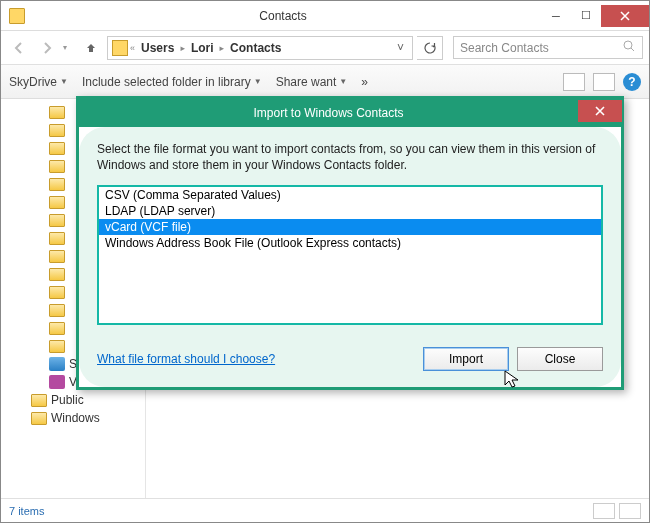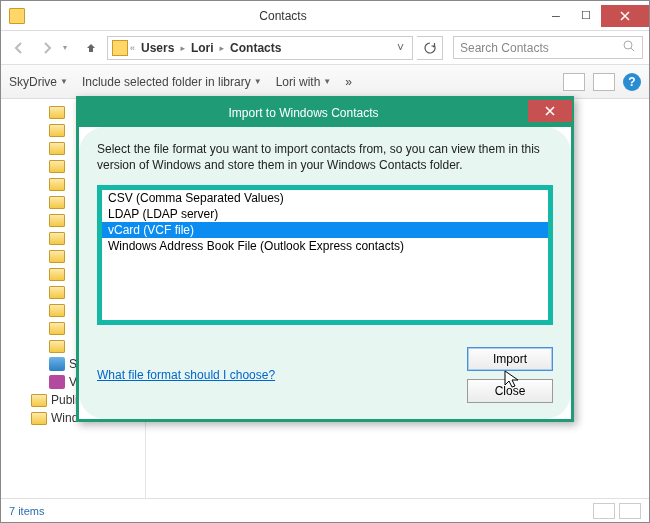--- a/index.html
+++ b/index.html
@@ -50,32 +50,32 @@
 .videos-ico { background: #b44aa0; border-radius: 2px; }
 
 .content { flex: 1; background: #fff; }
 
 
 .statusbar { height: 24px; border-top: 1px solid #e0e0e0; display: flex; align-items: center; padding: 0 8px; font-size: 11px; color: #2a6db1; }
 .status-right { margin-left: auto; display: flex; gap: 4px; }
 .stat-view { width: 22px; height: 16px; border: 1px solid #ccc; }
 
 
-.modal { position: absolute; left: 76px; top: 96px; width: 498px; background: #fff; border: 3px solid #1f9c76; box-shadow: 3px 3px 8px rgba(0,0,0,0.3); }
+.modal { position: absolute; left: 76px; top: 96px; width: 548px; background: #fff; border: 3px solid #1f9c76; box-shadow: 3px 3px 8px rgba(0,0,0,0.3); }
 .modal-titlebar { height: 28px; background: #1f9c76; display: flex; align-items: center; }
 .modal-title { flex: 1; text-align: center; color: #fff; font-size: 12px; }
 .modal-close { width: 44px; height: 22px; background: #c75050; color: #fff; display: flex; align-items: center; justify-content: center; margin-right: -1px; margin-top: -4px; }
 .modal-body { background: #e7f6f0; padding: 14px 18px 16px; border-radius: 26px; }
 .modal-desc { font-size: 12px; color: #222; line-height: 1.35; margin-bottom: 12px; }
-.listbox { background: #fff; border: 5px solid #14b8a6; height: 140px; font-size: 12px; }
+.listbox { background: #fff; border: 2px solid #14b8a6; height: 140px; font-size: 12px; }
 .listbox .opt { padding: 1px 6px; color: #000; }
 .listbox .opt.selected { background: #0a8cf0; color: #fff; }
 .modal-footer { display: flex; align-items: center; margin-top: 22px; }
 .help-link { color: #0066cc; font-size: 12px; text-decoration: underline; }
-.modal-btns { margin-left: auto; display: flex; gap: 8px; flex-direction: column; }
+.modal-btns { margin-left: auto; display: flex; gap: 8px; }
 .dlg-btn { width: 86px; height: 24px; background: linear-gradient(#fdfdfd,#ebebeb); border: 1px solid #9a9a9a; font-size: 12px; display: flex; align-items: center; justify-content: center; position: relative; }
 .dlg-btn.primary { border: 1px solid #4a90d9; box-shadow: 0 0 0 1px #a8cdee inset; }
 .cursor { position: absolute; left: 504px; top: 370px; pointer-events: none; }
 </style>
 </head>
 <body>
 
 <div class="explorer">
 
   <div class="titlebar">
@@ -138,21 +138,21 @@
   <div class="toolbar">
     <div class="tool-item">
       <span>SkyDrive</span>
         <span class="tool-drop">▼</span>
     </div>
     <div class="tool-item">
       <span>Include selected folder in library</span>
         <span class="tool-drop">▼</span>
     </div>
     <div class="tool-item">
-      <span>Lori with</span>
+      <span>Share want</span>
         <span class="tool-drop">▼</span>
     </div>
     <div class="tool-item">
       <span>»</span>
     </div>
     <div class="tool-right">
       <div class="view-icon"></div>
       <div class="view-icon"></div>
       <div class="help-icon">?</div>
     </div>

